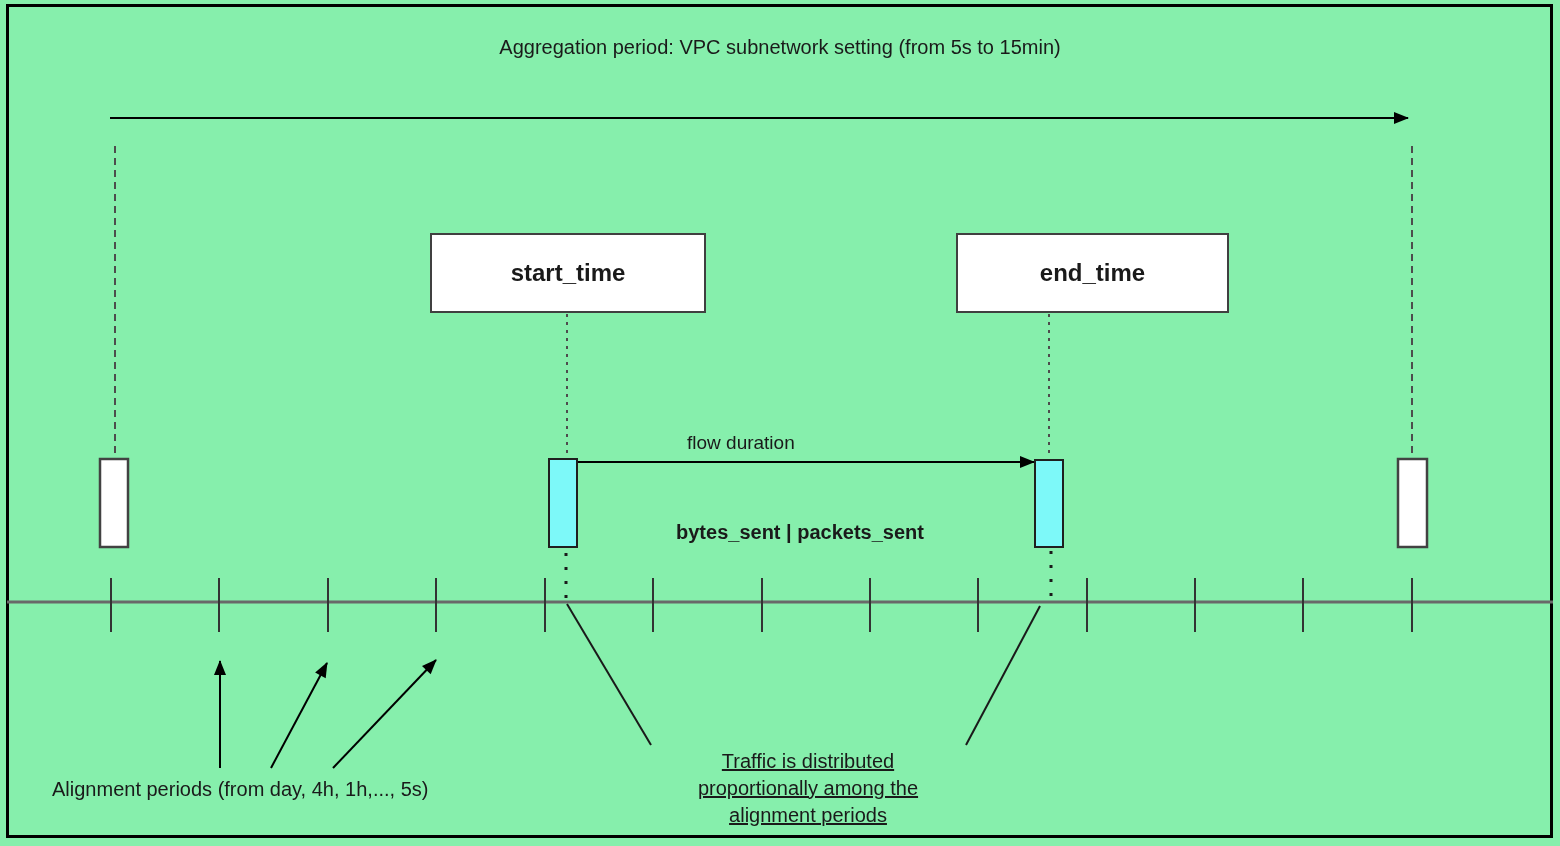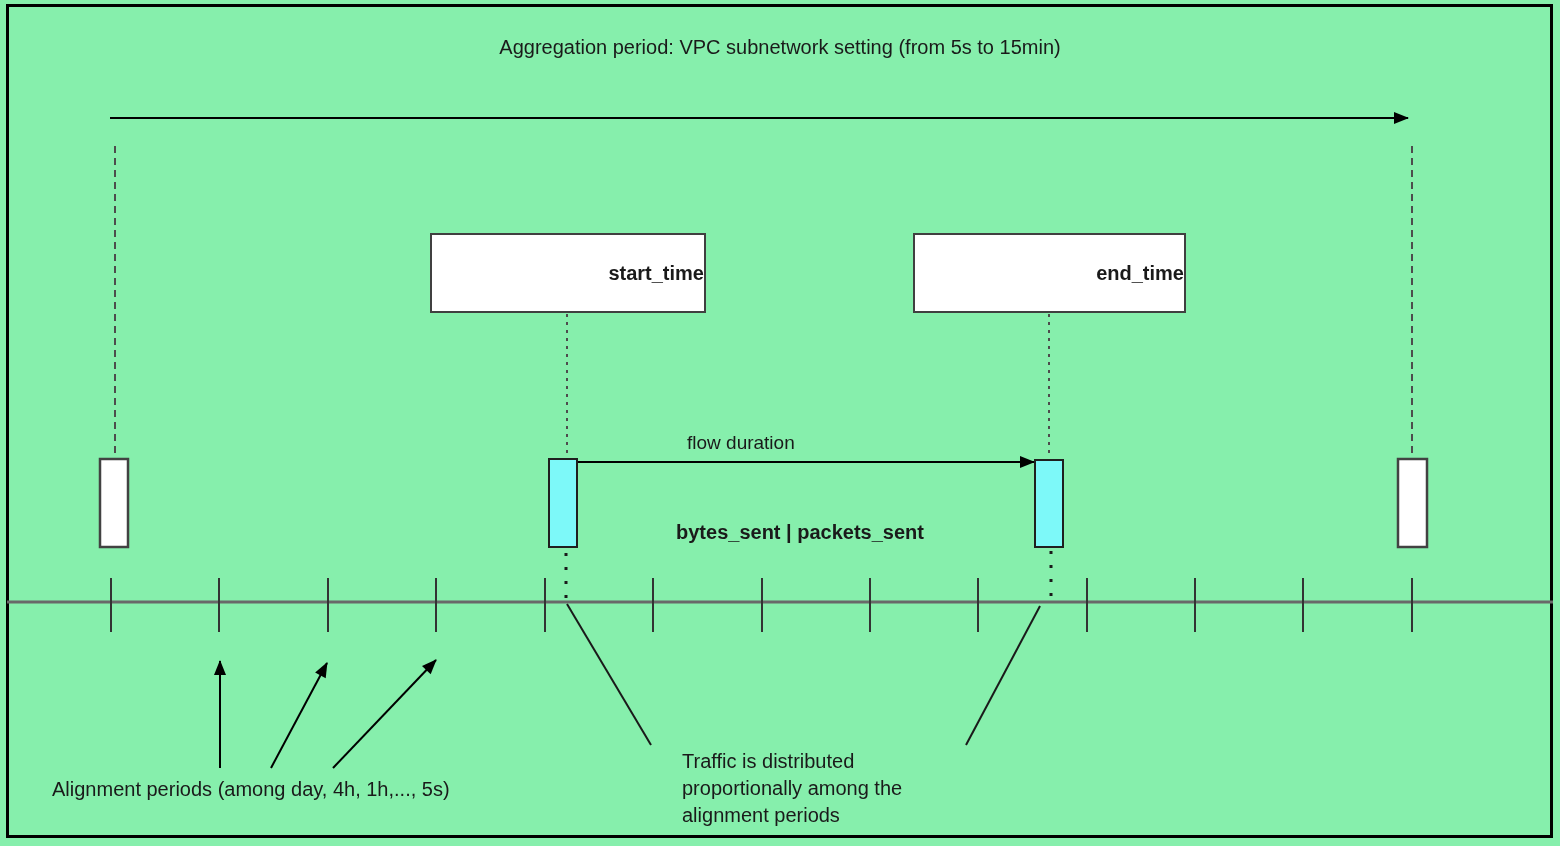--- a/index.html
+++ b/index.html
@@ -45,28 +45,28 @@
     text-align: center;
   }
   .time-box {
     position: absolute;
     top: 233px;
     height: 80px;
     border: 2px solid #404040;
     background: #ffffff;
     display: flex;
     align-items: center;
-    justify-content: flex-end;
-    font-size: 20px;
+    justify-content: center;
+    font-size: 24px;
     font-weight: bold;
     color: #1a1a1a;
     box-sizing: border-box;
   }
   .start-box { left: 430px; width: 276px; }
-  .end-box   { left: 913px; width: 273px; }
+  .end-box   { left: 956px; width: 273px; }
   .flow-duration-lbl {
     left: 687px;
     top: 430px;
     width: 200px;
     text-align: left;
     font-size: 19px;
   }
   .metrics-lbl {
     left: 640px;
     top: 491px;
@@ -76,22 +76,24 @@
     margin-top: 28px;
   }
   .alignment-lbl {
     left: 52px;
     top: 776px;
   }
   .traffic-lbl {
     left: 682px;
     top: 748px;
     width: 252px;
+    text-align: center;
     white-space: normal;
     line-height: 27px;
+    text-decoration: underline;
   }
 </style>
 </head>
 <body>
 
 <div class="stage">
 
   <div class="frame"></div>
 
   <svg class="svg-layer" viewBox="0 0 1560 846">
@@ -150,16 +152,16 @@
   <div class="time-box start-box">
     <span>start_time</span>
   </div>
   <div class="time-box end-box">
     <span>end_time</span>
   </div>
 
   <div class="lbl flow-duration-lbl">flow duration</div>
   <div class="lbl metrics-lbl">bytes_sent | packets_sent</div>
 
-  <div class="lbl alignment-lbl">Alignment periods (among day, 4h, 1h,..., 5s)</div>
+  <div class="lbl alignment-lbl">Alignment periods (from day, 4h, 1h,..., 5s)</div>
   <div class="lbl traffic-lbl">Traffic is distributed proportionally among the alignment periods</div>
 
 </div>
 
 </body></html>

